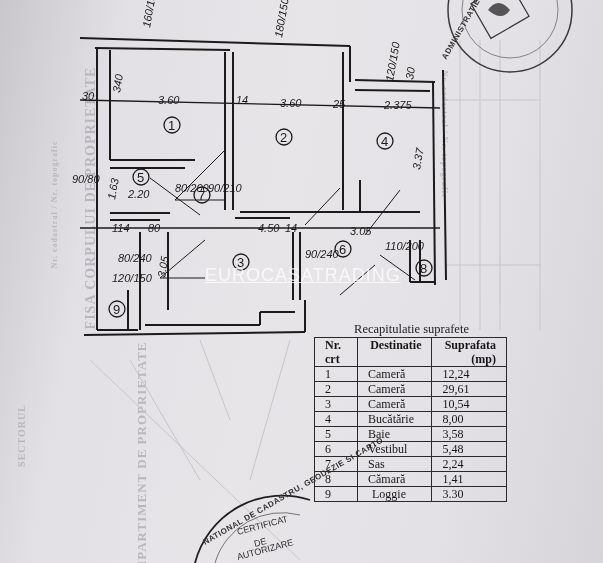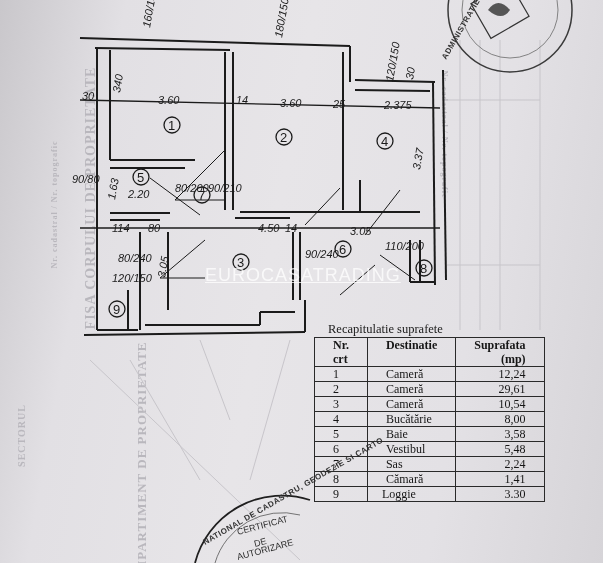--- a/index.html
+++ b/index.html
@@ -23,33 +23,33 @@
   svg.plan { position:absolute; left:0; top:0; }
   .dim { font-family:"Liberation Sans", sans-serif; font-size:11px; fill:#1b1b1b; font-style:italic; }
   .roomnum { font-family:"Liberation Sans", sans-serif; font-size:13px; fill:#1b1b1b; }
   .stamp-text { font-family:"Liberation Sans", sans-serif; font-size:8px; fill:#333; font-weight:bold; letter-spacing:0.5px; }
   .cert-text { font-family:"Liberation Sans", sans-serif; font-size:9px; fill:#2b2b2b; }
 
   .table-wrap {
     position:absolute; left:314px; top:321px; width:193px;
   }
   .table-title {
-    font-size:12.5px; color:#1a1a1a; margin-left:14px; height:16px; line-height:16px;
+    font-size:12.5px; color:#1a1a1a; margin-left:2px; height:16px; line-height:16px;text-align:center;
   }
   table.recap {
     border-collapse:collapse; width:193px; font-size:12px; color:#161616;
     font-family:"Liberation Serif", serif;
   }
   table.recap td, table.recap th {
-    border:1.2px solid #2a2a2a; padding:0 18px; height:14px; line-height:14px;
+    border:1.2px solid #2a2a2a; padding:0 10px; height:14px; line-height:14px;
   }
   table.recap th { font-weight:bold; text-align:right; font-size:12px; }
   table.recap th.nr { text-align:left; }
   table.recap td.num { text-align:left; width:22px; }
-  table.recap td.val { text-align:right;margin-left:48px; }
+  table.recap td.val { text-align:left;margin-left:48px; }
   table.recap tr.sum td { font-weight:bold; }
 </style>
 </head>
 <body>
 
 <div class="paper"></div>
 
 <div class="ghost-text" style="left:-40px;top:190px;transform:rotate(-90deg);font-size:14px;">FISA CORPULUI DE PROPRIETATE</div>
 <div class="ghost-text" style="left:-10px;top:200px;transform:rotate(-90deg);font-size:8px;">Nr. cadastral / Nr. topografic</div>
 <div class="ghost-text" style="left:-10px;top:430px;transform:rotate(-90deg);font-size:10px;">SECTORUL</div>

